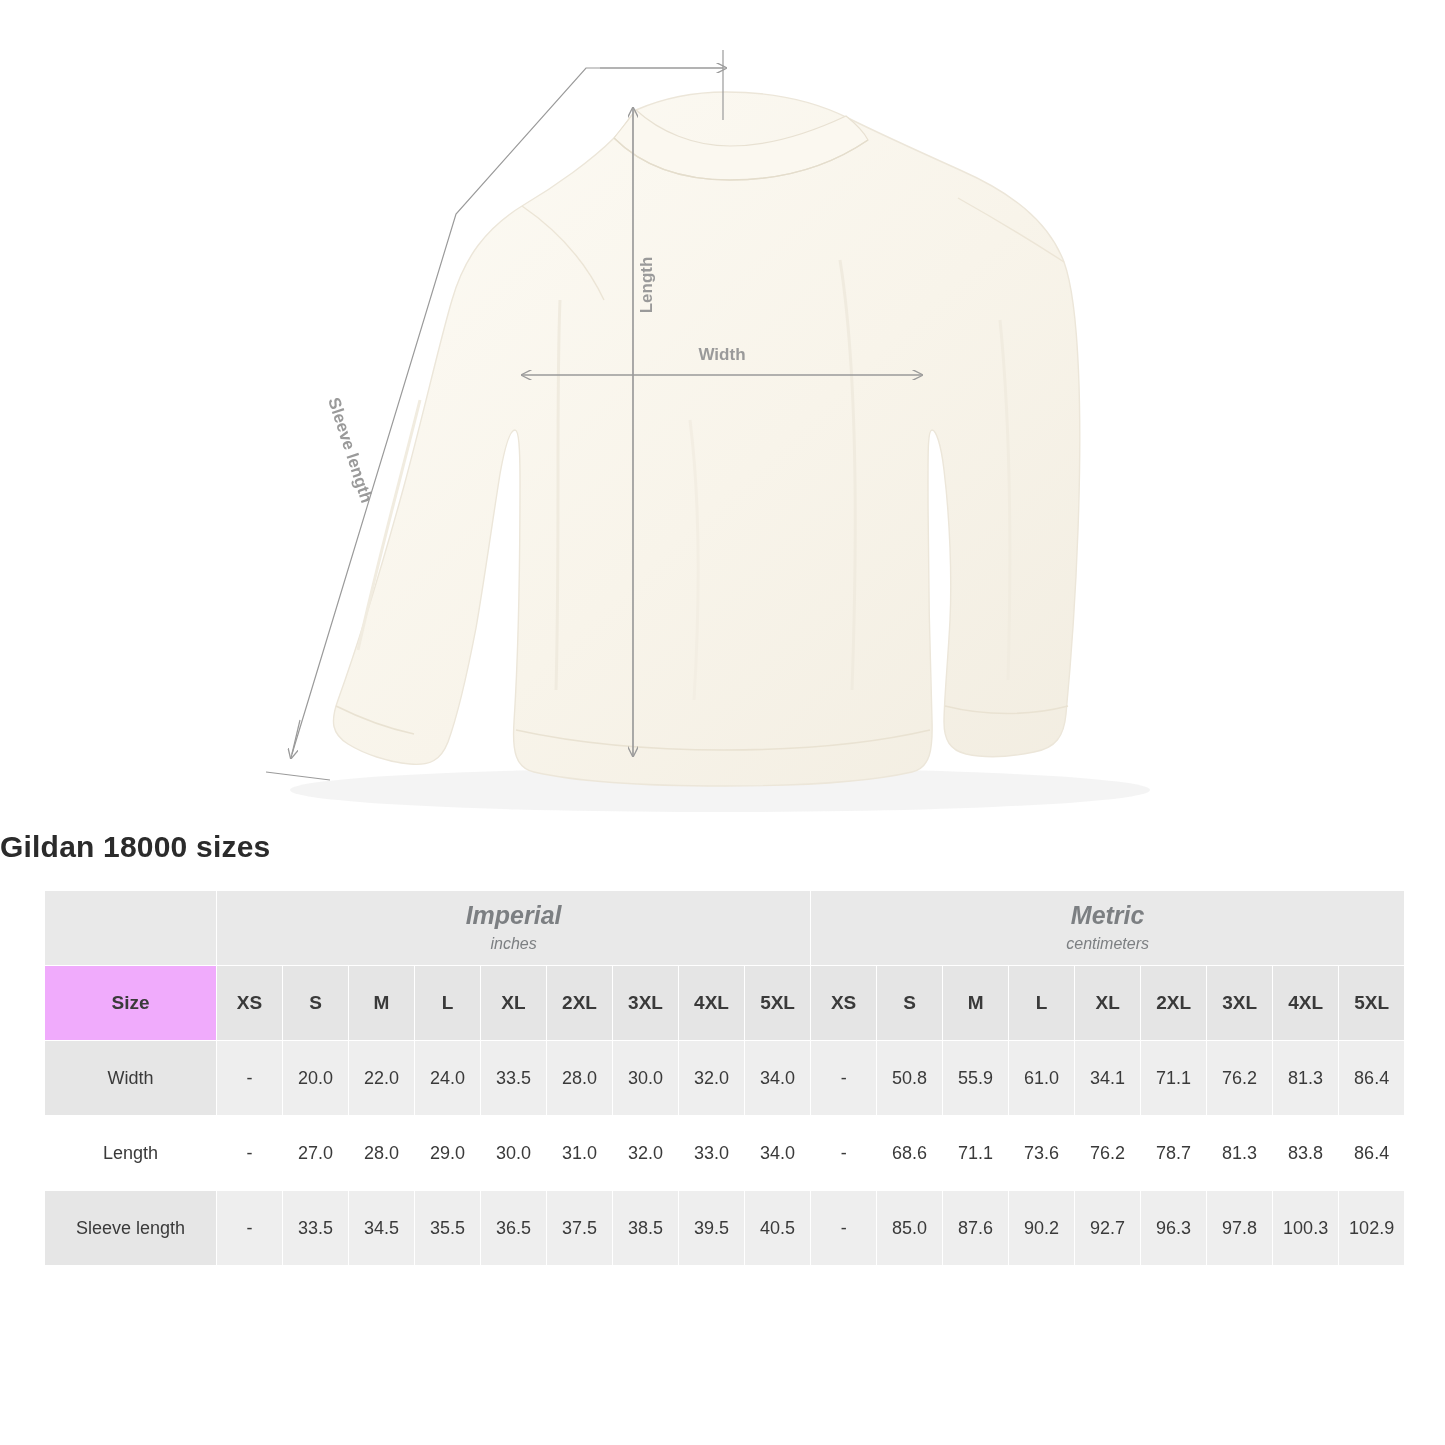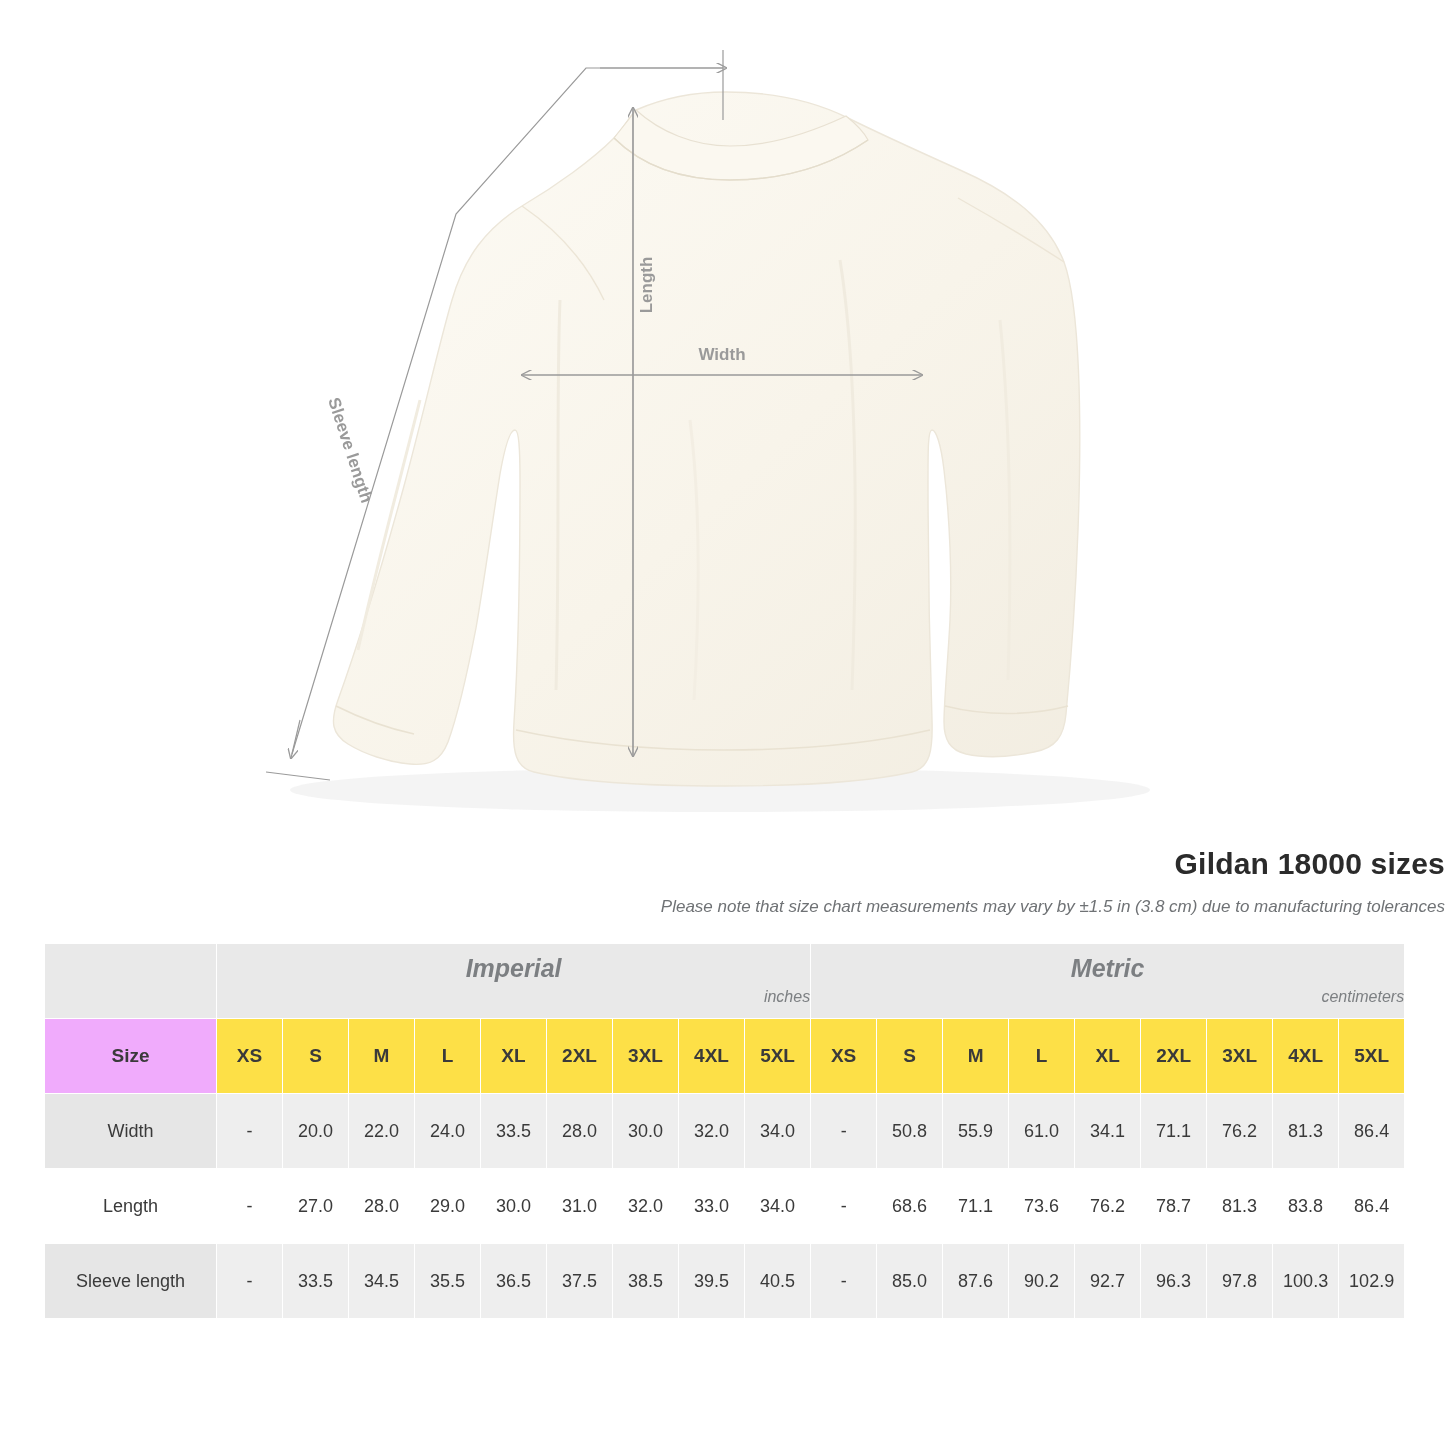--- a/index.html
+++ b/index.html
@@ -27,22 +27,22 @@
     height: 830px;
   }
   .illustration svg {
     position: absolute;
     top: 0;
     left: 0;
   }
 
   
   .title-block {
-    text-align: right;
-    margin-top: 17px;
+    text-align: left;
+    margin-top: 0;
   }
   .chart-title {
     font-size: 30px;
     font-weight: bold;
     color: #2b2b2b;
     letter-spacing: 0.2px;
   }
   .chart-note {
     font-size: 17px;
     font-style: italic;
@@ -83,27 +83,26 @@
     font-style: italic;
     font-weight: bold;
     color: #7c7f82;
     line-height: 1.25;
   }
   .unit-head .unit-sub {
     font-size: 16px;
     font-style: italic;
     color: #7c7f82;
     line-height: 1.6;
-    text-align: right;
   }
   .corner-cell {
     background: #e9e9e9;
   }
   tr.head-row td {
-    background: #fde047;
+    background: #e5e5e5;
     font-size: 19px;
     font-weight: bold;
     color: #3a3a3a;
   }
   tr.head-row td.rowlabel {
     background: #f0abfc;
   }
   tr.band td {
     background: #eeeeee;
   }
@@ -216,21 +215,20 @@
       </g>
 
       <text x="652" y="285" transform="rotate(-90 652 285)" font-family="Liberation Sans, sans-serif" font-size="17" font-weight="bold" fill="#9a9a9a" text-anchor="middle">Length</text>
       <text x="722" y="360" font-family="Liberation Sans, sans-serif" font-size="17" font-weight="bold" fill="#9a9a9a" text-anchor="middle">Width</text>
       <text x="345" y="452" transform="rotate(72 345 452)" font-family="Liberation Sans, sans-serif" font-size="17" font-weight="bold" fill="#9a9a9a" text-anchor="middle">Sleeve length</text>
     </svg>
   </div>
 
   <div class="title-block">
     <div class="chart-title">Gildan 18000 sizes</div>
-    <div class="chart-note">Please note that size chart measurements may vary by ±1.5 in (3.8 cm) due to manufacturing tolerances</div>
   </div>
 
   <div class="table-wrap">
     <table class="size-table">
       <colgroup>
         <col class="col-label">
           <col class="col-v">
           <col class="col-v">
           <col class="col-v">
           <col class="col-v">

